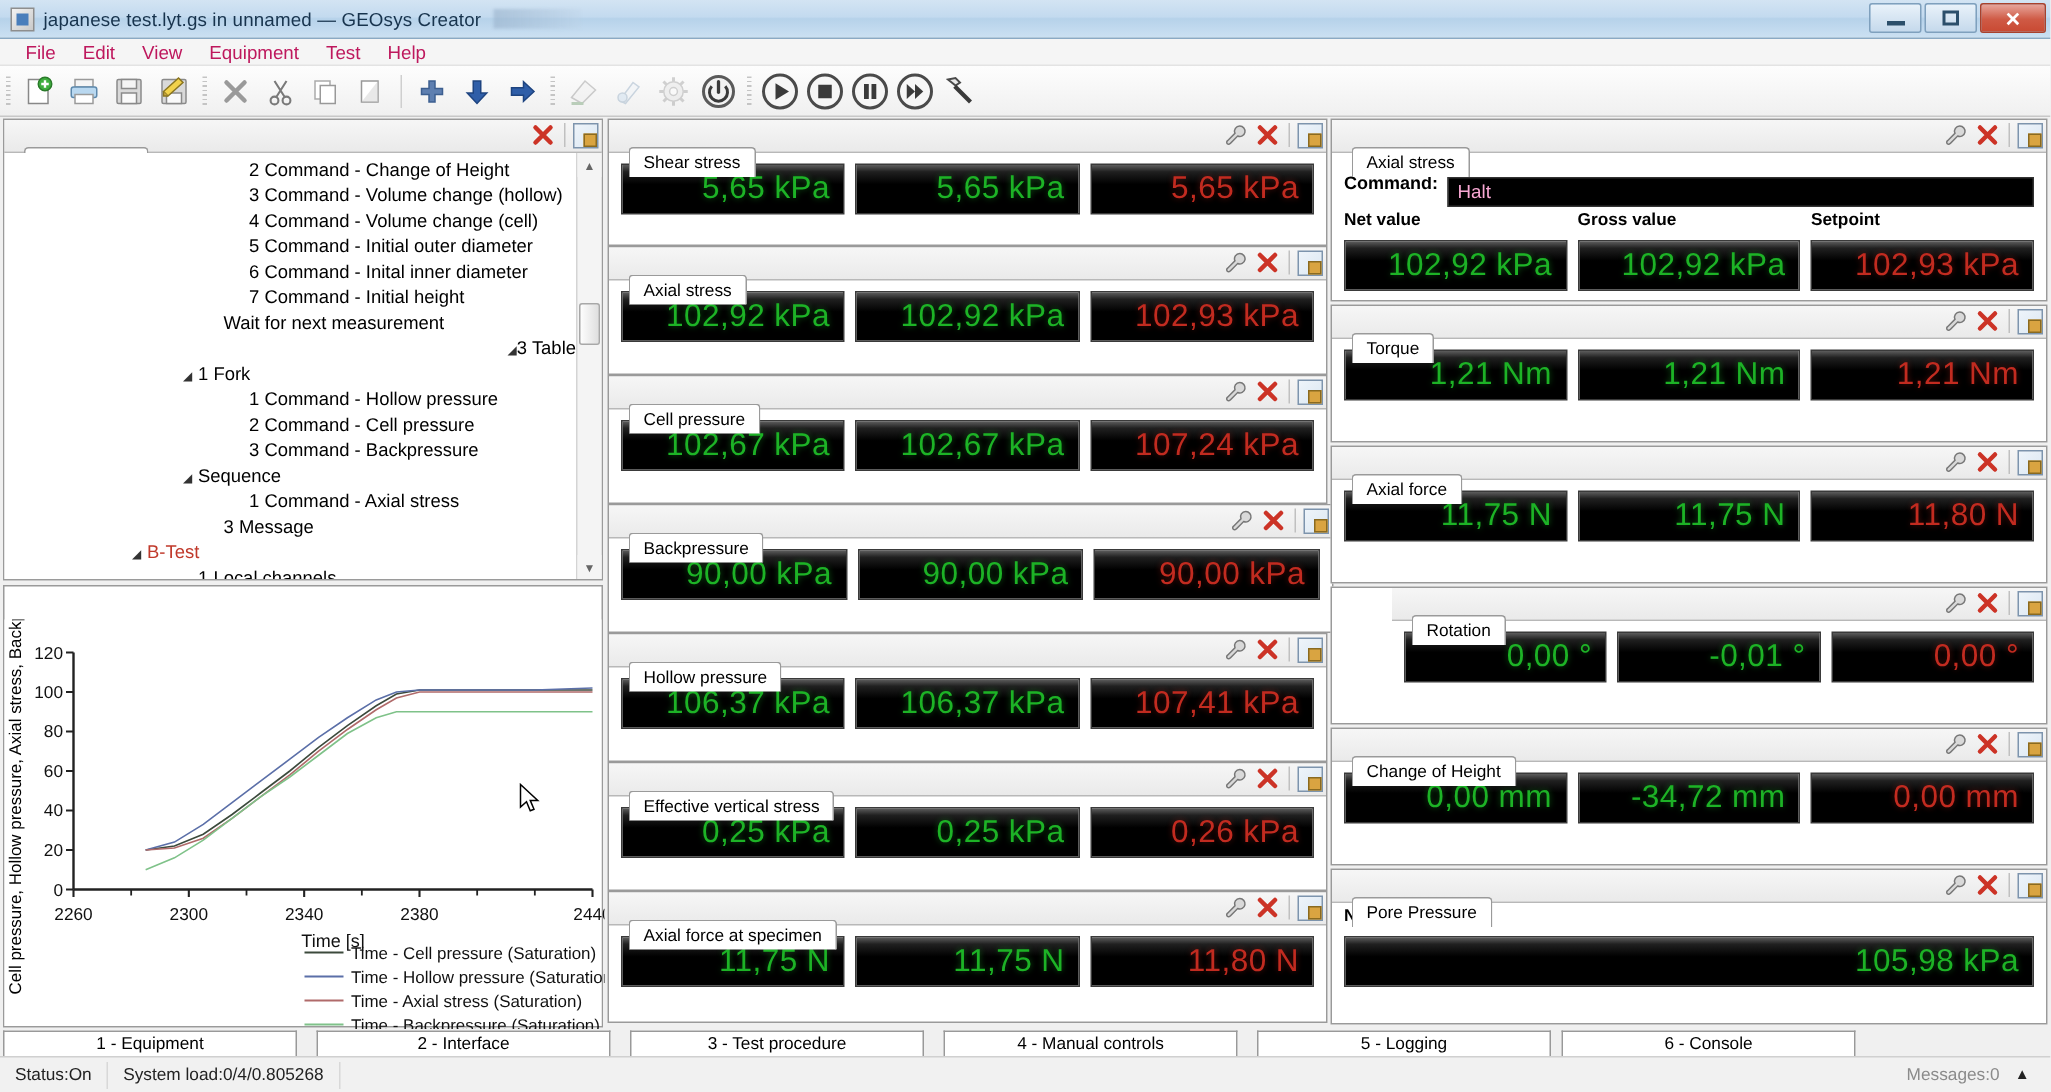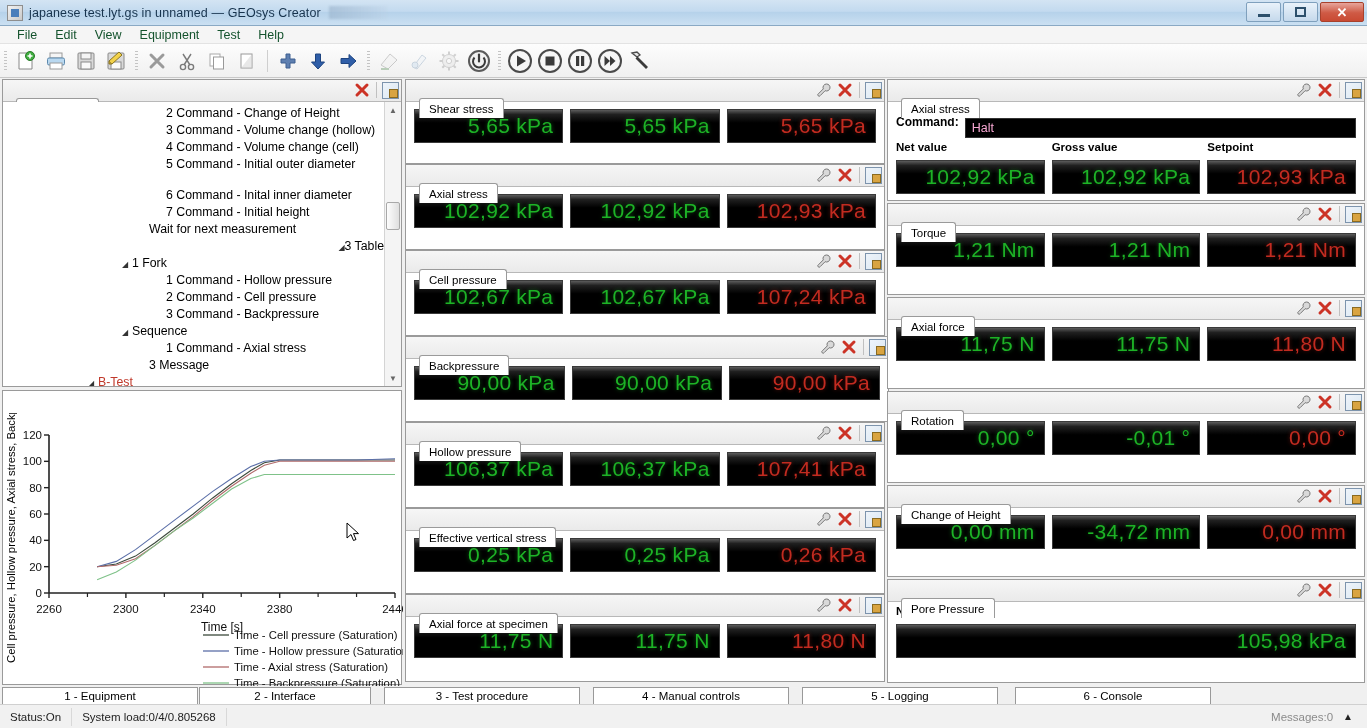--- a/index.html
+++ b/index.html
@@ -39,21 +39,21 @@
     border-color:#a8412c; color:#fff; font-weight:bold; font-size:13px; width:44px;}
   .win-btn .min-glyph{display:block;width:12px;height:3px;background:#2c4f6b;margin-top:6px;}
   .win-btn .max-glyph{display:block;width:11px;height:10px;border:2px solid #2c4f6b;}
 
   
   .menubar{
     position:absolute; left:0; top:26px; width:1367px; height:18px;
     background:#f5f5f5; display:flex; align-items:center; padding-left:8px;
     border-bottom:1px solid #e3e3e3;
   }
-  .menubar span{ font-size:12.5px; padding:1px 9px; color:#14532d; }
+  .menubar span{ font-size:12.5px; padding:1px 9px; color:#be185d; }
 
   
   .toolbar{
     position:absolute; left:0; top:44px; width:1367px; height:34px;
     background:linear-gradient(to bottom,#fdfdfd,#f0f0f0);
     border-bottom:1px solid #c8c8c8;
     display:flex; align-items:center;
   }
   .grip{width:3px;height:20px;margin:0 4px;
     background:repeating-linear-gradient(to bottom,#c4c4c4 0 1px,transparent 1px 3px);}
@@ -339,21 +339,21 @@
       </div>
       <div class="icdiv"></div>
       <div class="ic-dock"></div>
     </div>
   </div>
   <div class="tree">
       <div class="trow" style="padding-left: 153px;"><span class="arrow"></span><span>2 Command - Change of Height</span></div>
       <div class="trow" style="padding-left: 153px;"><span class="arrow"></span><span>3 Command - Volume change (hollow)</span></div>
       <div class="trow" style="padding-left: 153px;"><span class="arrow"></span><span>4 Command - Volume change (cell)</span></div>
       <div class="trow" style="padding-left: 153px;"><span class="arrow"></span><span>5 Command - Initial outer diameter</span></div>
-      <div class="trow" style="padding-left: 153px; margin-top: 14px;"><span class="arrow"></span><span>6 Command - Inital inner diameter</span></div>
+      <div class="trow" style="padding-left: 153px;"><span class="arrow"></span><span>6 Command - Inital inner diameter</span></div>
       <div class="trow" style="padding-left: 153px;"><span class="arrow"></span><span>7 Command - Initial height</span></div>
       <div class="trow" style="padding-left: 136px;"><span class="arrow"></span><span>Wait for next measurement</span></div>
       <div class="trow" style="padding-left: 102px; text-align: right;"><span class="arrow">◢</span><span>3 Table</span></div>
       <div class="trow" style="padding-left: 119px;"><span class="arrow">◢</span><span>1 Fork</span></div>
       <div class="trow" style="padding-left: 153px;"><span class="arrow"></span><span>1 Command - Hollow pressure</span></div>
       <div class="trow" style="padding-left: 153px;"><span class="arrow"></span><span>2 Command - Cell pressure</span></div>
       <div class="trow" style="padding-left: 153px;"><span class="arrow"></span><span>3 Command - Backpressure</span></div>
       <div class="trow" style="padding-left: 119px;"><span class="arrow">◢</span><span>Sequence</span></div>
       <div class="trow" style="padding-left: 153px;"><span class="arrow"></span><span>1 Command - Axial stress</span></div>
       <div class="trow" style="padding-left: 136px;"><span class="arrow"></span><span>3 Message</span></div>
@@ -669,21 +669,21 @@
           <div class="icdiv"></div>
           <div class="ic-dock"></div>
         </div>
       </div>
       <div class="led-row">
         <div class="led green">11,75 N</div>
         <div class="led green">11,75 N</div>
         <div class="led red">11,80 N</div>
       </div>
     </div>
-    <div class="panel rpanel" style="position: absolute; left: 887px; width: 478px; top: 391px; height: 92px;">
+    <div class="panel rpanel" style="position: absolute; left: 887px; width: 478px; top: 391px; height: 92px; padding-left: 40px;">
       <div class="pnl-head">
         <div class="pnl-tab">Rotation</div>
         <div class="hdr-icons">
           <div class="ic">
             <svg width="16" height="16" viewBox="0 0 16 16">
               <path d="M10.5 2a3.5 3.5 0 0 0-3.2 4.9L2.4 11.8a1.3 1.3 0 1 0 1.8 1.8l4.9-4.9A3.5 3.5 0 1 0 10.5 2z" fill="#d9d9d9" stroke="#777"></path>
             </svg>
           </div>
           <div class="ic">
             <svg width="16" height="16" viewBox="0 0 16 16">
@@ -747,25 +747,25 @@
       </div>
       <div class="led-row">
         <div class="led green">105,98 kPa</div>
       </div>
     </div>
   </div>
 
 <div class="bottombar">
   <div class="btabs" id="bottom-tabs">
       <div class="btab" style="width: 196px; margin-left: 0px;">1 - Equipment</div>
-      <div class="btab" style="width: 172px; margin-left: 2px;">2 - Interface</div>
+      <div class="btab" style="width: 196px; margin-left: 14px;">2 - Interface</div>
       <div class="btab" style="width: 196px; margin-left: 14px;">3 - Test procedure</div>
       <div class="btab" style="width: 196px; margin-left: 14px;">4 - Manual controls</div>
       <div class="btab" style="width: 196px; margin-left: 14px;">5 - Logging</div>
-      <div class="btab" style="width: 196px; margin-left: 18px;">6 - Console</div>
+      <div class="btab" style="width: 196px; margin-left: 8px;">6 - Console</div>
     </div>
 </div>
 
 <div class="statusbar">
   <div class="sb-cell">Status:On</div>
   <div class="sb-cell">System load:0/4/0.805268</div>
   <div class="sb-right">
     <span>Messages:0</span>
     <span style="color:#222;font-size:10px;">▲</span>
   </div>

